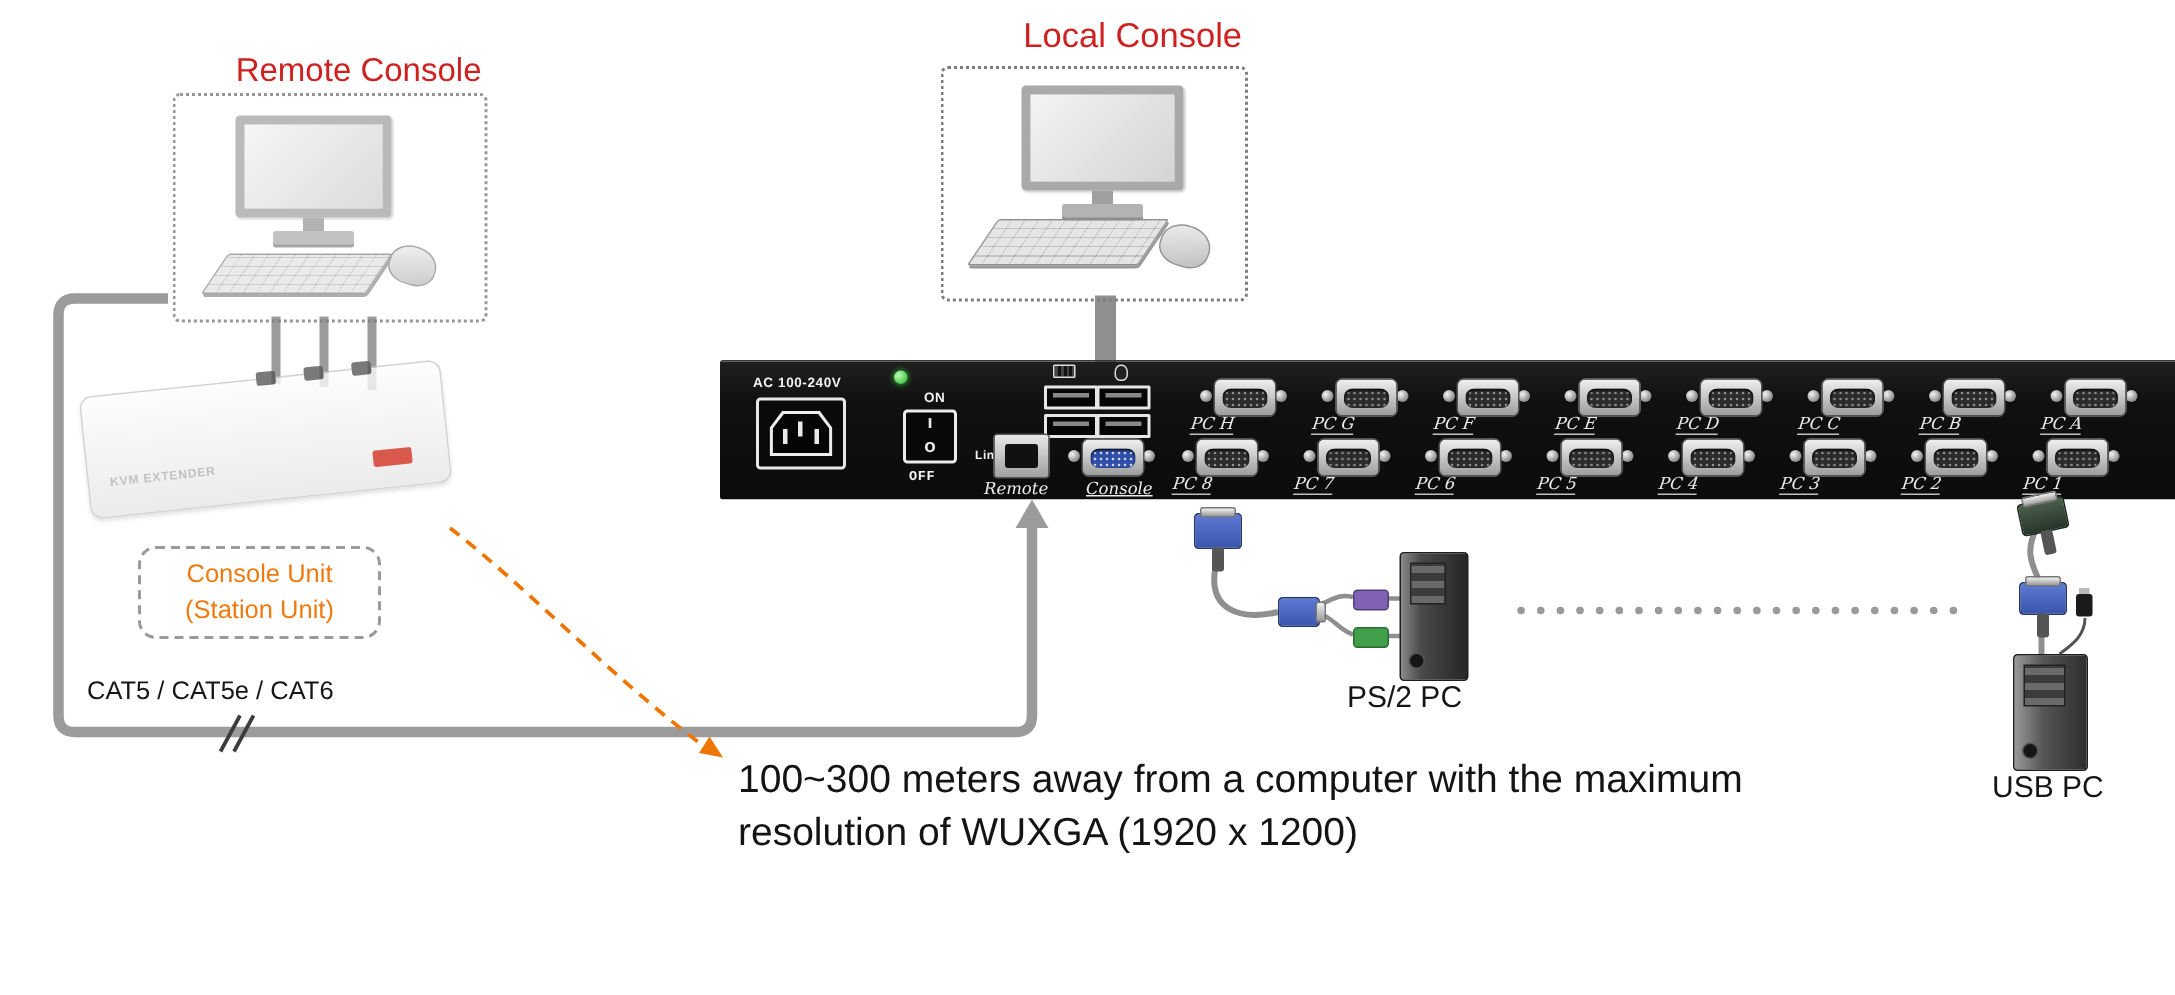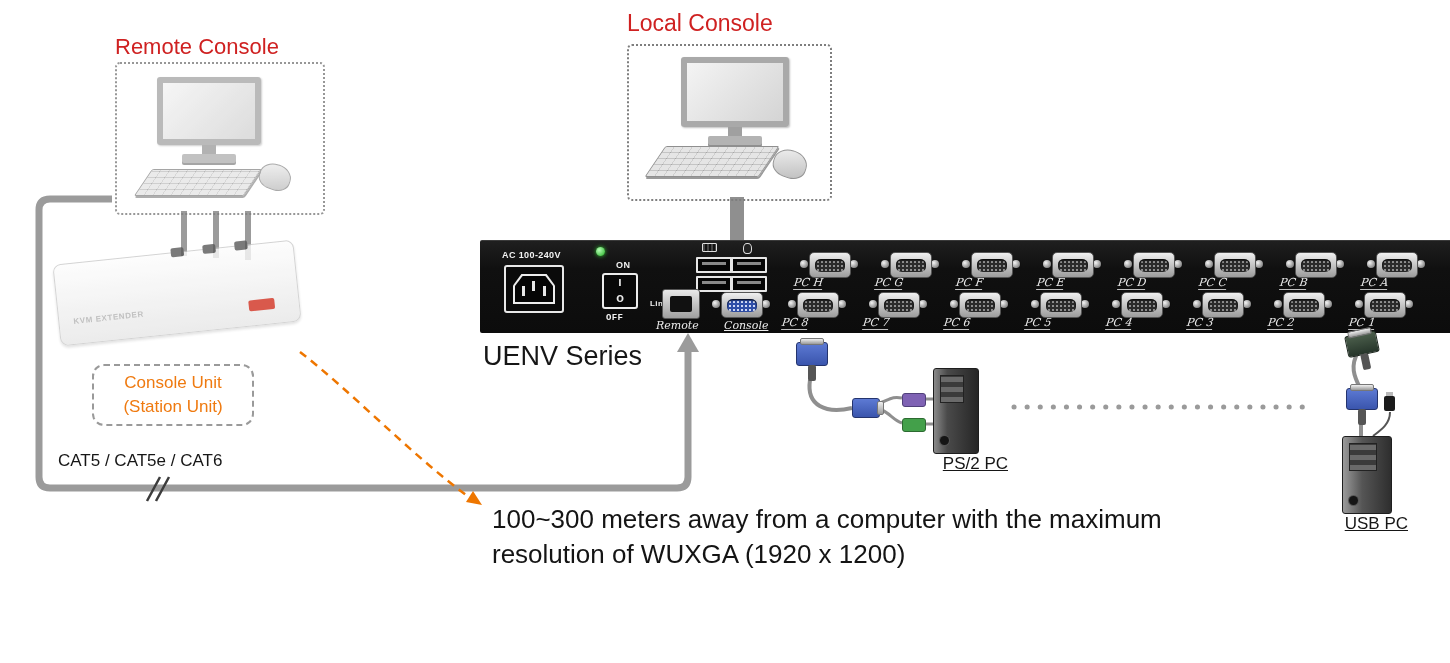--- a/index.html
+++ b/index.html
@@ -2,21 +2,21 @@
 <html><head>
 <meta charset="utf-8">
 <style>
   html,body{margin:0;padding:0;background:#fff;}
   .canvas{position:relative;width:1450px;height:663px;background:#fff;overflow:hidden;
           font-family:"Liberation Sans",sans-serif;color:#111;}
   .wires{position:absolute;left:0;top:0;z-index:1;}
   .abs{position:absolute;z-index:2;}
 
   
-  .red-head{color:#cf2121;text-align:left;font-size:22px;}
+  .red-head{color:#cf2121;text-align:right;font-size:22px;}
   .dashed-box{border:2.5px dotted #7e7e7e;border-radius:5px;background:transparent;}
 
   
   .monitor{position:absolute;display:flex;flex-direction:column;align-items:center;}
   .mscreen{border:6px solid #a9a9a9;background:linear-gradient(135deg,#f4f4f4,#d4d4d4);
            border-radius:3px;box-shadow:1px 1px 2px rgba(0,0,0,.25);}
   .mneck{width:14px;height:9px;background:#a0a0a0;}
   .mbase{width:54px;height:9px;background:#b3b3b3;border-radius:2px;box-shadow:0 2px 0 #8f8f8f;}
   .kb{position:absolute;border:1px solid #8f8f8f;border-radius:2px;transform:skewX(-34deg);
       box-shadow:2px 2px 0 #9a9a9a;
@@ -104,21 +104,21 @@
   .ps2.green{background:#43a04a;border:1px solid #2c6a31;}
   .usbplug{position:absolute;z-index:2;width:11px;height:15px;background:#1b1b1b;border-radius:2px;}
   .usbplug::before{content:"";position:absolute;left:2px;right:2px;top:-4px;height:4px;background:#b9b9b9;}
   .tower{position:absolute;z-index:2;border-radius:3px;border:1px solid #1e1e1e;
         background:linear-gradient(90deg,#8a8a8a 0%,#4a4a4a 30%,#262626 100%);}
   .tower::before{content:"";position:absolute;left:6px;top:6px;right:14px;height:26px;
         background:repeating-linear-gradient(0deg,#6a6a6a 0 5px,#3b3b3b 5px 10px);border:1px solid #222;}
   .tower::after{content:"";position:absolute;left:6px;bottom:8px;width:9px;height:9px;border-radius:50%;
         background:#151515;box-shadow:0 0 0 1px #555;}
   .tower.light{background:linear-gradient(90deg,#9a9a9a,#555 40%,#2e2e2e);}
-  .pc-label{position:absolute;z-index:2;font-size:17px;color:#161616;text-align:right;text-decoration:underline;}
+  .pc-label{position:absolute;z-index:2;font-size:20px;color:#161616;text-align:left;}
 
   .description{position:absolute;left:492px;top:502px;z-index:2;font-size:26px;line-height:35px;color:#141414;}
   .faded{opacity:.8;}
 </style>
 </head>
 <body>
 
 <div class="canvas">
 
   <svg class="wires" width="1450" height="663" viewBox="0 0 1450 663">
@@ -394,21 +394,20 @@
             <span class="screw r"></span>
             <div class="shell">
               <div class="hole"></div>
             </div>
           </div>
           <div class="port-label">PC 1</div>
         </div>
       </div>
   </div>
 
-  <div class="series">UENV Series</div>
 
   <div class="plug face-top tail-down" style="left:796px;top:342px;width:30px;height:22px;"></div>
   <div class="plug face-right" style="left:852px;top:398px;width:26px;height:18px;"></div>
   <div class="ps2 purple" style="left:902px;top:393px;"></div>
   <div class="ps2 green" style="left:902px;top:418px;"></div>
   <div class="tower" style="left:933px;top:368px;width:44px;height:84px;"></div>
   <div class="pc-label" style="left:898px;top:454px;width:110px;">PS/2 PC</div>
 
   <div class="plug dark face-top tail-down" style="left:1346px;top:333px;width:30px;height:20px;transform:rotate(-12deg);"></div>
   <div class="plug face-top tail-down" style="left:1346px;top:388px;width:30px;height:20px;"></div>

